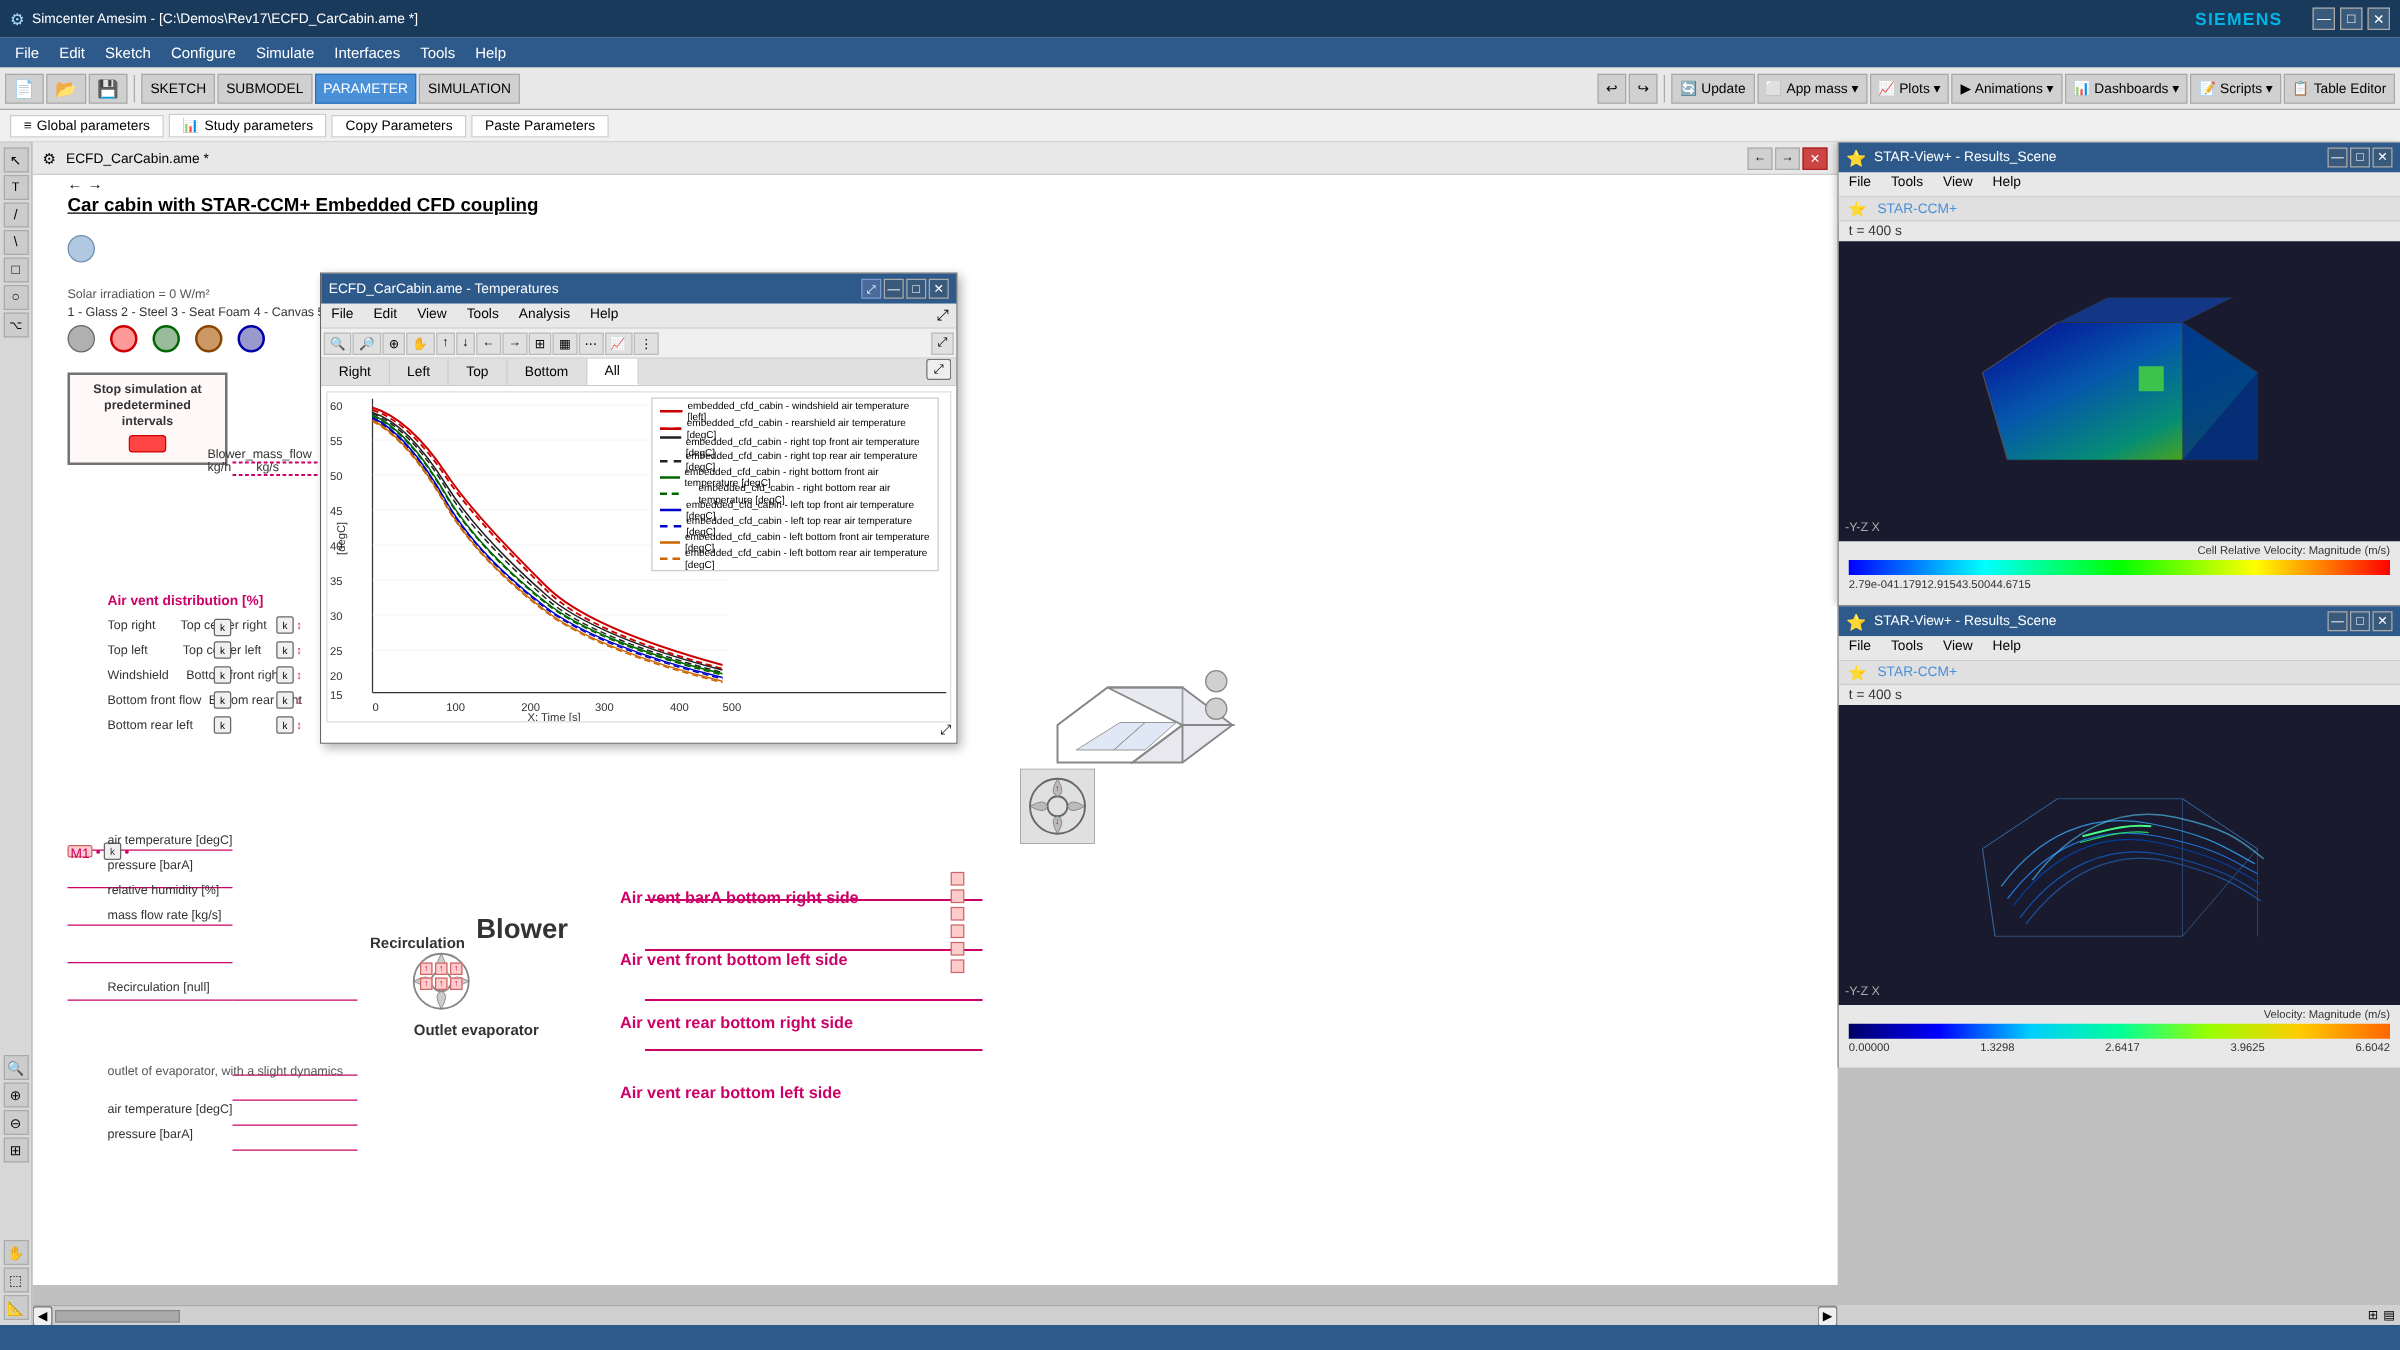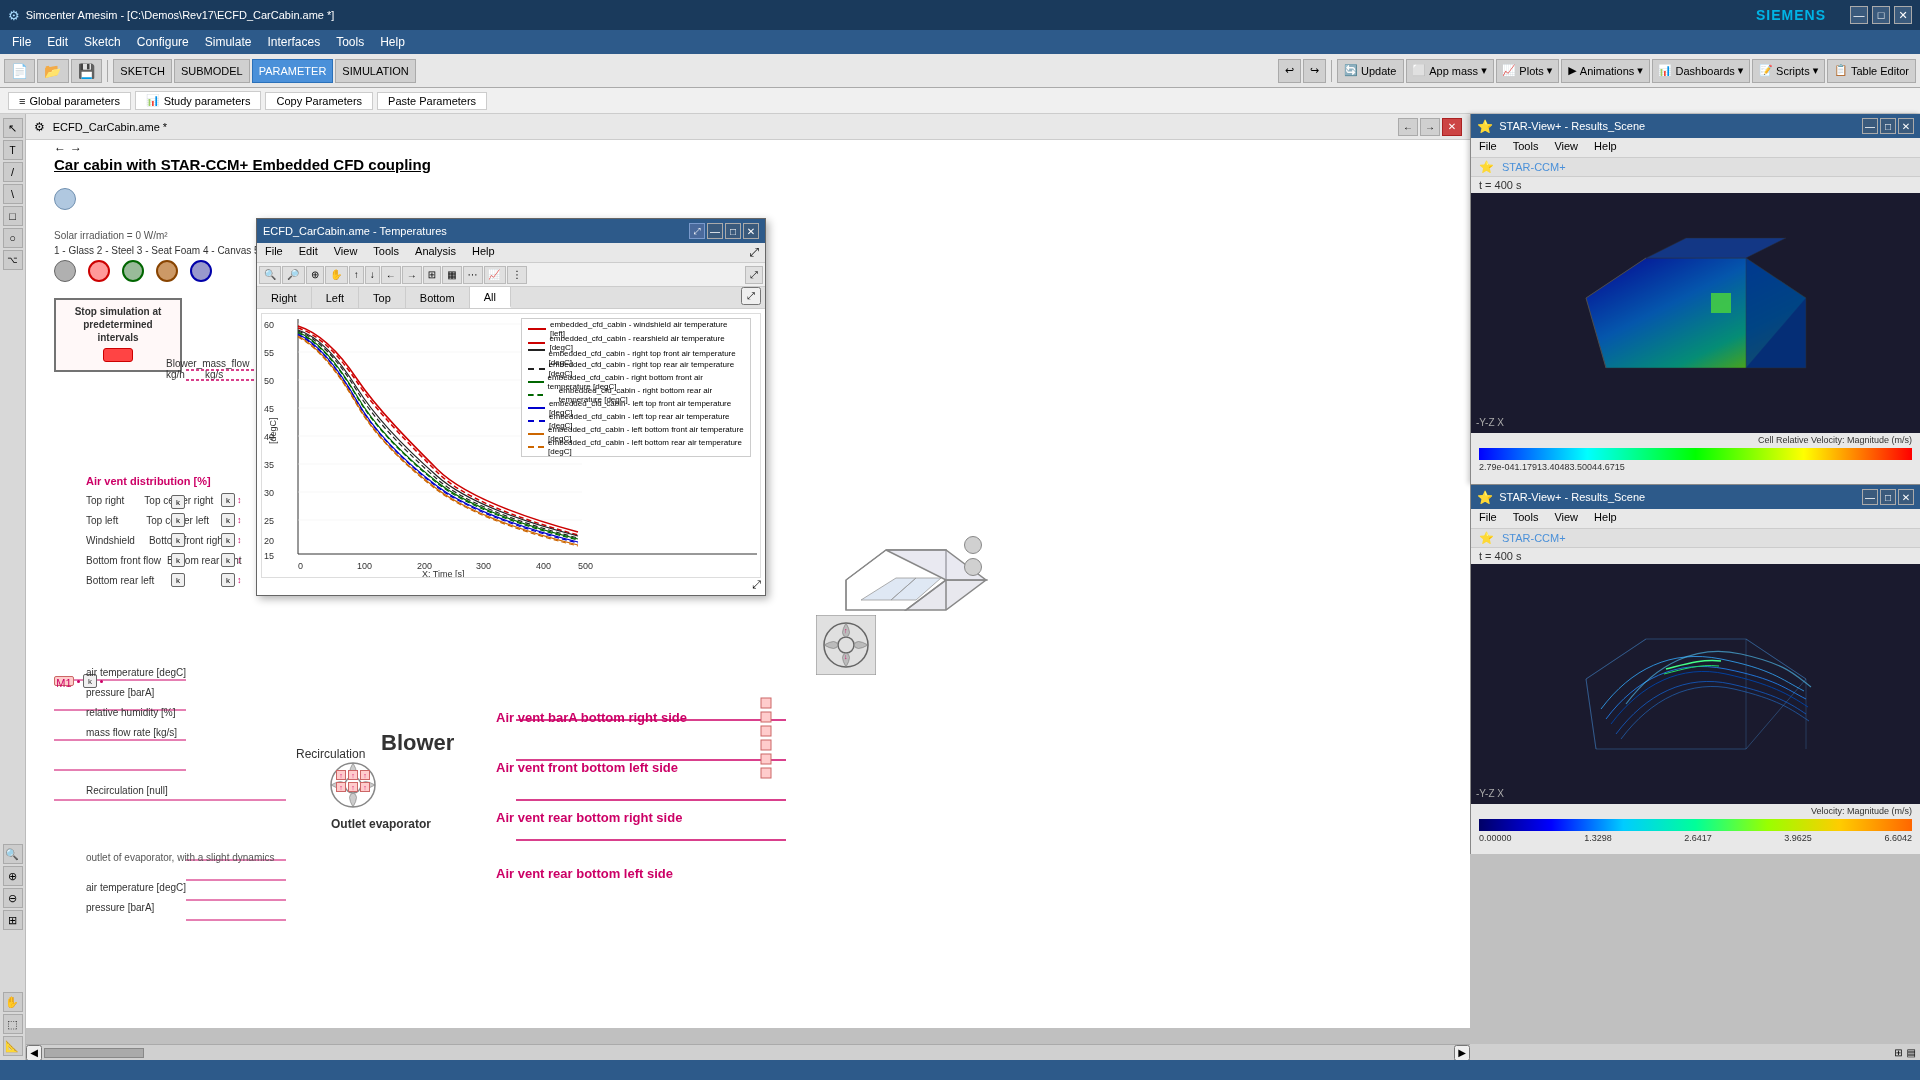--- a/index.html
+++ b/index.html
@@ -245,21 +245,21 @@
             <div style="width:3px;height:3px;background:#cc0066;border-radius:50%;"></div>
           </div>
         </div>
 
         <div style="position:absolute;top:527px;left:60px;font-size:10px;color:#333;">air temperature [degC]</div>
         <div style="position:absolute;top:547px;left:60px;font-size:10px;color:#333;">pressure [barA]</div>
         <div style="position:absolute;top:567px;left:60px;font-size:10px;color:#333;">relative humidity [%]</div>
         <div style="position:absolute;top:587px;left:60px;font-size:10px;color:#333;">mass flow rate [kg/s]</div>
         <div style="position:absolute;top:645px;left:60px;font-size:10px;color:#333;">Recirculation [null]</div>
 
-        <div style="position:absolute;top:607px;left:270px;font-size:12px;color:#333;font-weight:normal;">Recirculation</div>
+        <div style="position:absolute;top:607px;left:270px;font-size:12px;color:#333;font-weight:bold;">Recirculation</div>
 
         <div style="position:absolute;top:677px;left:305px;font-size:12px;color:#333;font-weight:bold;">Outlet evaporator</div>
 
         <div style="position:absolute;top:742px;left:60px;font-size:10px;color:#333;">air temperature [degC]</div>
         <div style="position:absolute;top:762px;left:60px;font-size:10px;color:#333;">pressure [barA]</div>
         <div style="position:absolute;top:712px;left:60px;font-size:10px;color:#555;">outlet of evaporator, with a slight dynamics</div>
 
         <div style="position:absolute;top:590px;left:355px;font-size:22px;font-weight:bold;color:#333;">Blower</div>
 
         <div style="position:absolute;top:335px;left:60px;font-size:11px;color:#cc0066;font-weight:bold;">Air vent distribution [%]</div>
@@ -595,21 +595,21 @@
         </svg>
 
         <div style="position:absolute;bottom:5px;left:5px;color:#aaa;font-size:10px;">-Y-Z X</div>
       </div>
 
       <div style="font-size:9px;color:#333;padding:2px 8px;text-align:right;">Cell Relative Velocity: Magnitude (m/s)</div>
       <div style="margin:1px 8px;height:12px;background:linear-gradient(to right,#0000ff,#00ffff,#00ff00,#ffff00,#ff0000);"></div>
       <div style="display:flex;justify-content:flex-start;font-size:9px;color:#333;padding:1px 8px;">
         <span>2.79e-04</span>
         <span>1.1791</span>
-        <span>3.4048</span>
+        <span>2.9154</span>
         <span>3.5004</span>
         <span>4.6715</span>
       </div>
     </div>
 
     <div style="position:absolute;right:0;top:370px;width:450px;height:370px;background:#e8e8e8;border-left:1px solid #888;border-top:1px solid #888;">
       <div class="sp-titlebar">
         <div style="display:flex;align-items:center;gap:6px;">
           <span style="font-size:13px;">⭐</span>
           <span>STAR-View+ - Results_Scene</span>

